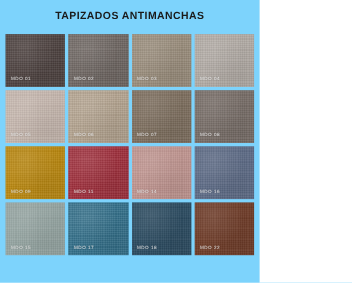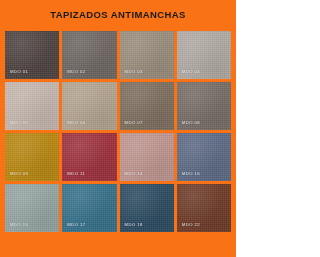--- a/index.html
+++ b/index.html
@@ -10,21 +10,21 @@
   body {
     width: 236px;
     height: 257px;
     font-family: "Liberation Sans", sans-serif;
     overflow: hidden;
   }
   #page {
     position: relative;
     width: 236px;
     height: 257px;
-    background: #f97316;
+    background: #7dd3fc;
     box-sizing: border-box;
   }
   #title {
     text-align: center;
     font-size: 9.5px;
     font-weight: bold;
     letter-spacing: 0.4px;
     color: #1a1a1a;
     padding-top: 9px;
     padding-bottom: 0;

